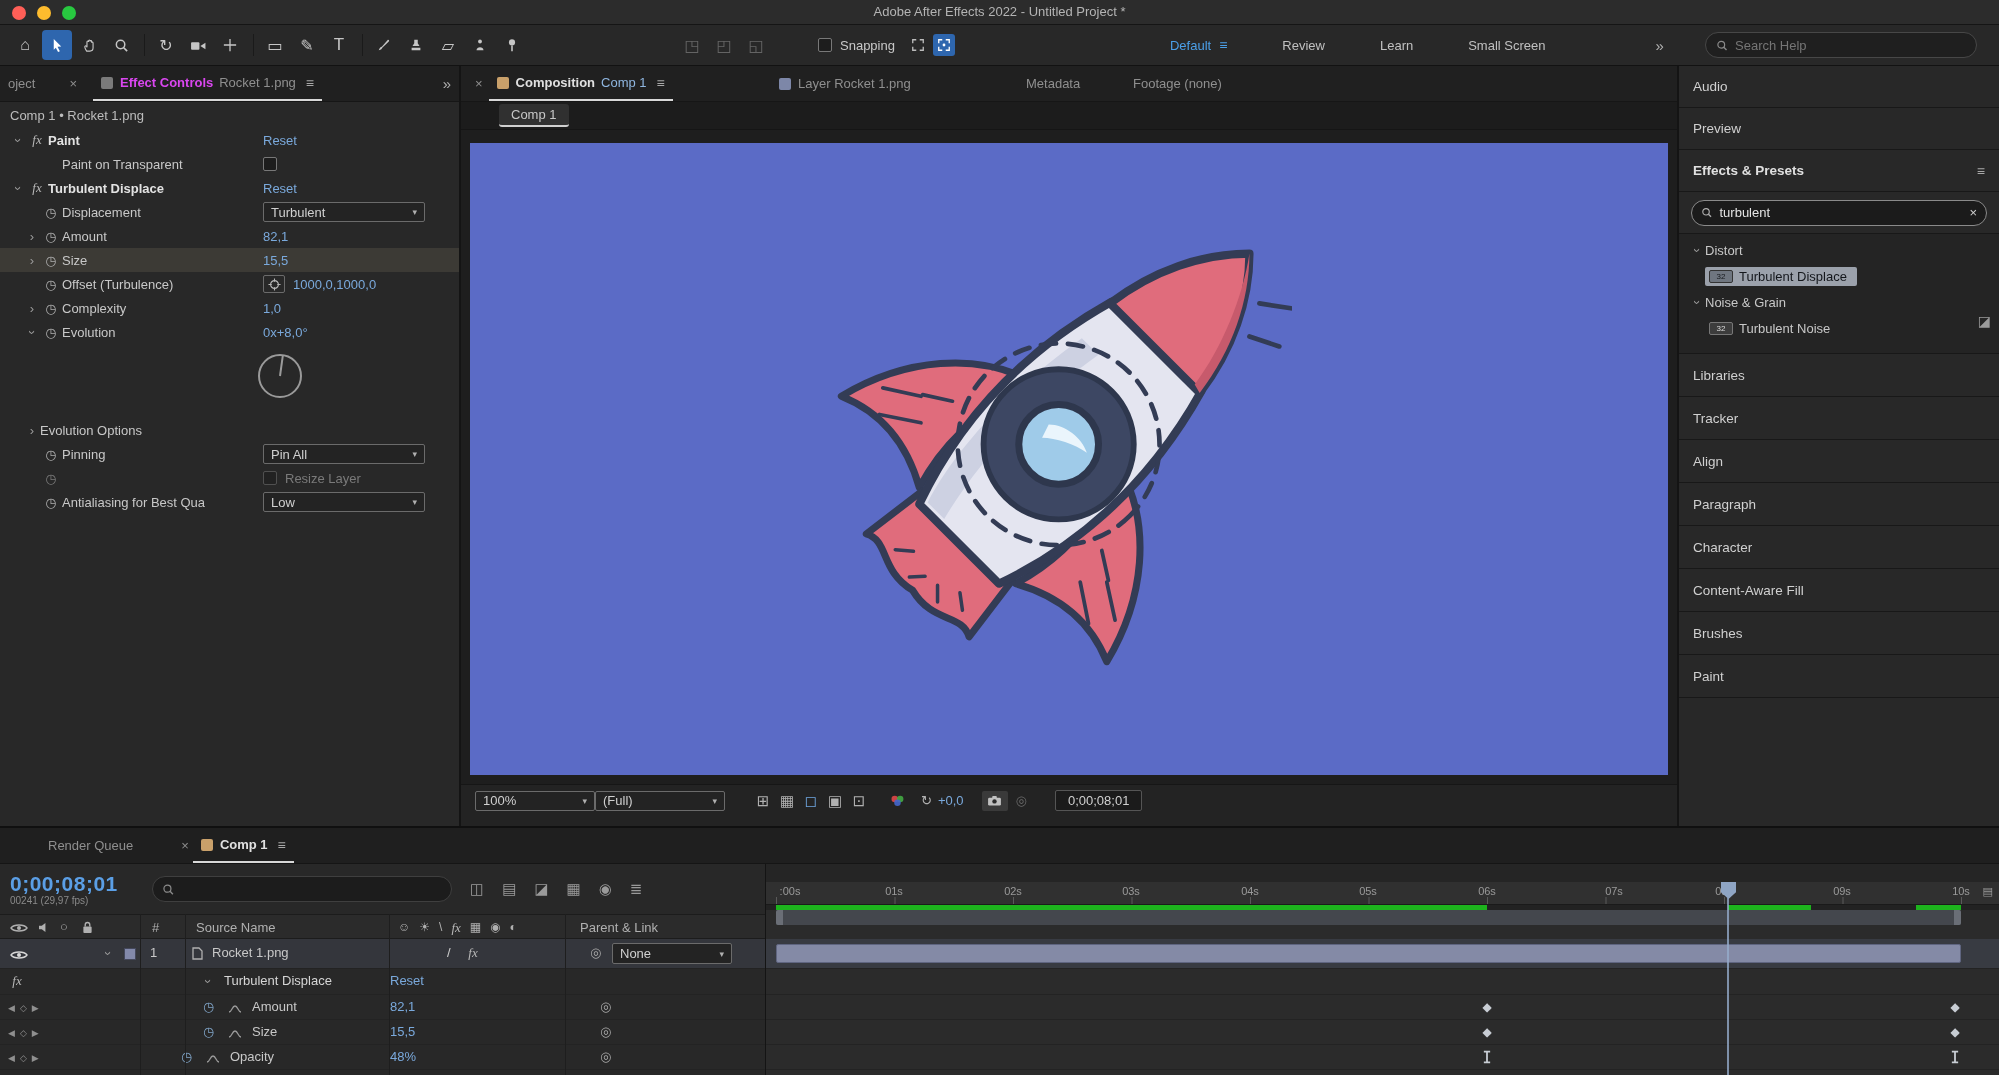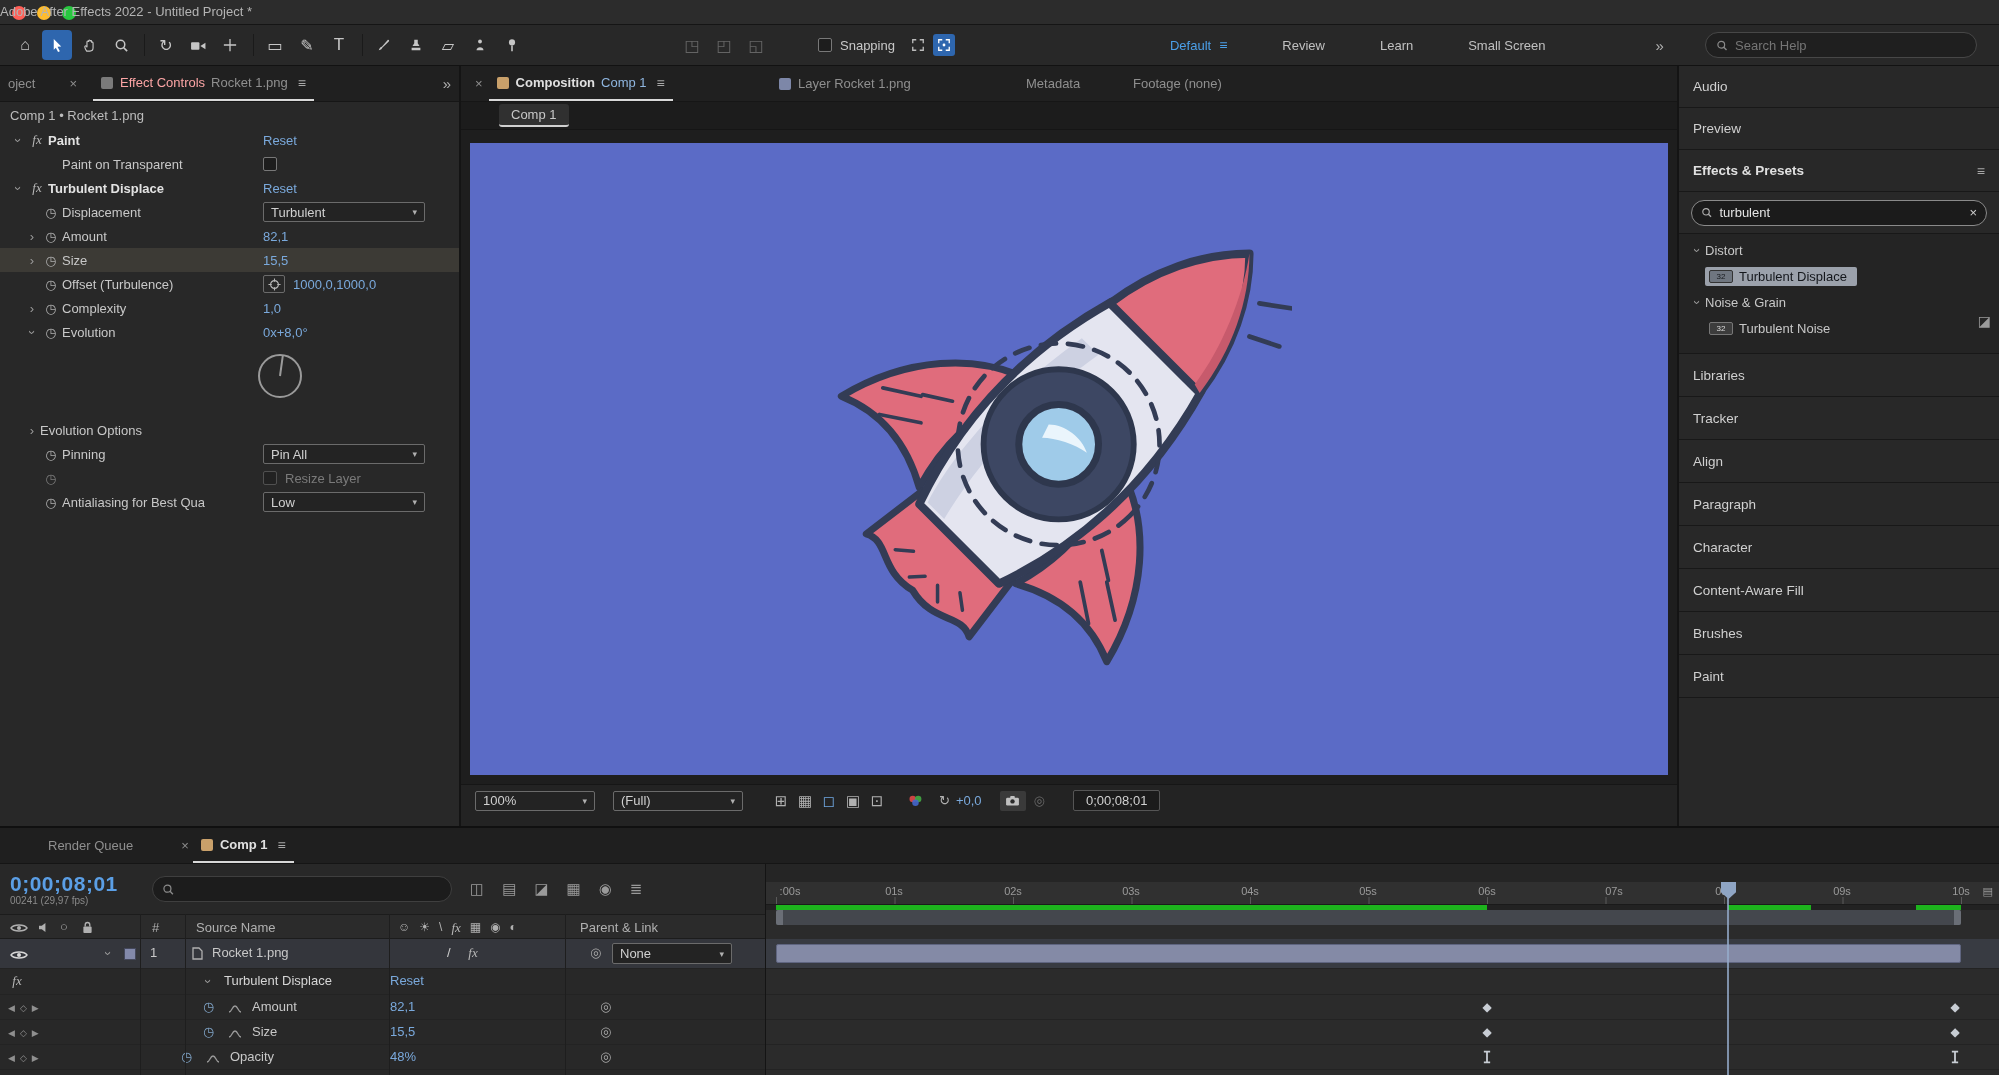--- a/index.html
+++ b/index.html
@@ -7,21 +7,21 @@
   #root { position:relative; width:1999px; height:1075px; background:#1e1e1e; color:#c8c8c8;
           font-size:13px; overflow:hidden; }
   .abs { position:absolute; }
   .blue { color:#7AA9DC; }
   svg { display:block; }
 
   
   #titlebar { position:absolute; top:0; left:0; width:100%; height:25px; background:#2c2c2c;
               border-bottom:1px solid #151515; }
   .tldot { position:absolute; top:6px; width:14px; height:14px; border-radius:50%; }
-  #title-text { position:absolute; top:4px; width:100%; color:#b4b4b4; font-size:13px; }
+  #title-text { position:absolute; top:4px; width:100%; text-align:center; color:#b4b4b4; font-size:13px; }
 
   
   #toolbar { position:absolute; top:25px; left:0; width:100%; height:41px; background:#282828;
              border-bottom:1px solid #121212; display:flex; align-items:center; padding:0 10px; }
   .tool { width:30px; height:30px; border-radius:4px; display:flex; align-items:center; justify-content:center;
           color:#c6c6c6; font-size:16px; margin-right:2px; }
   .tool.active { background:#2E66AE; color:#fff; }
   .tool-sep { width:1px; height:22px; background:#1a1a1a; margin:0 6px; }
   .dimtool { opacity:.38; }
   .cb { width:14px; height:14px; border:1px solid #787878; background:#1d1d1d; border-radius:2px; display:inline-block; }
@@ -254,21 +254,21 @@
   </div>
 
   <div id="main">
 
     <div id="ec-panel">
       <div class="tabstrip">
         <span class="dimtxt">oject</span>
         <span class="dimtxt" style="margin-left:34px">×</span>
         <div class="tab-active" style="margin-left:16px">
           <span class="paneltab-icon" style="background:#7a7a7a"></span>
-          <span style="color:#fca5a5;font-weight:normal">Effect Controls</span>
+          <span style="color:#d946ef;font-weight:bold">Effect Controls</span>
           <span class="dimtxt" style="margin-left:6px">Rocket 1.png</span>
           <span class="menu-ic">≡</span>
         </div>
         <span style="margin-left:auto;color:#b0b0b0;font-size:15px">»</span>
       </div>
 
       <div class="ec-head">Comp 1 • Rocket 1.png</div>
 
       <div class="ec-row">
         <span class="tw open">›</span>
@@ -440,21 +440,21 @@
             </g>
           </svg>
         </div>
       </div>
 
       <div id="compbar">
         <span class="dd small">
           <span>100%</span>
           <span class="caret">▾</span>
         </span>
-        <span class="dd" style="width:130px;margin-left:18px">
+        <span class="dd" style="width:130px;margin-left:0">
           <span>(Full)</span>
           <span class="caret">▾</span>
         </span>
         <span class="viewic" style="margin-left:26px">⊞</span>
         <span class="viewic">▦</span>
         <span class="viewic" style="color:#6FA6E0">◻</span>
         <span class="viewic">▣</span>
         <span class="viewic">⊡</span>
         <svg width="18" height="13" viewBox="0 0 16 12" style="margin-left:18px">
           <circle cx="5" cy="4.5" r="3" fill="#cc4444"></circle>

